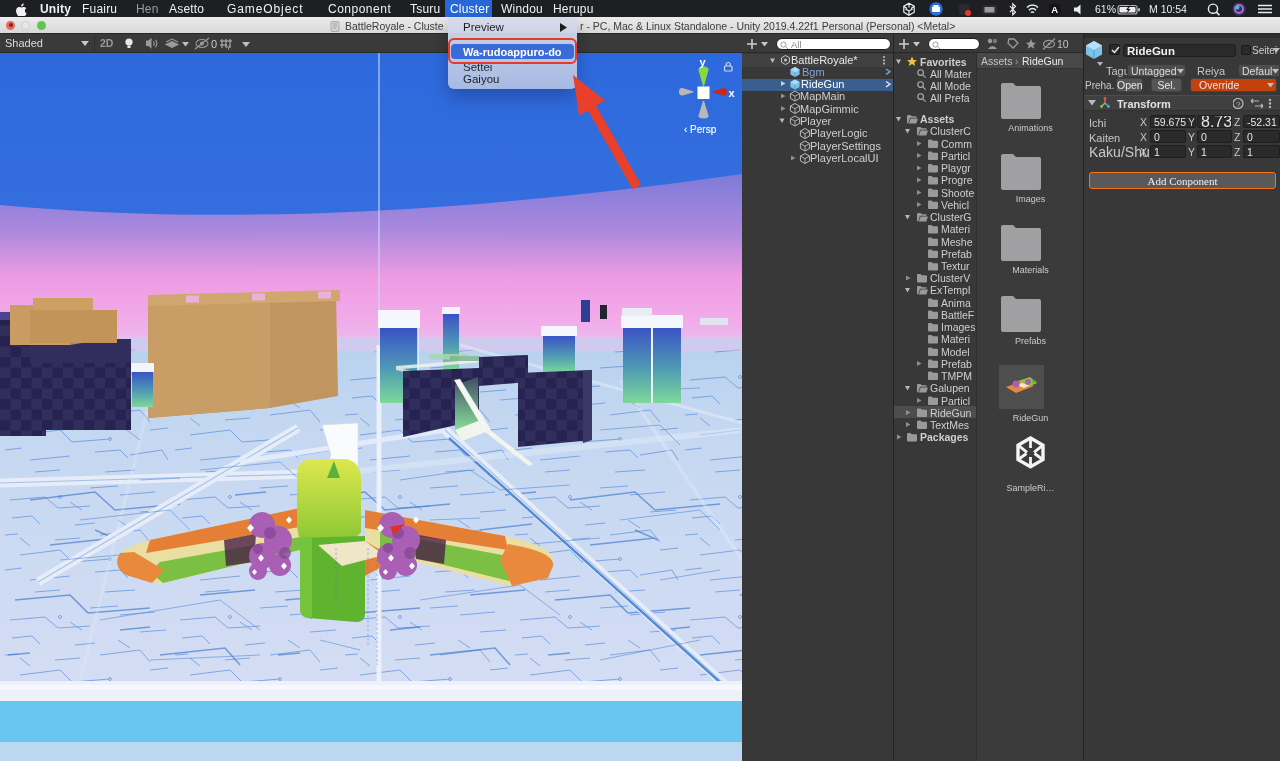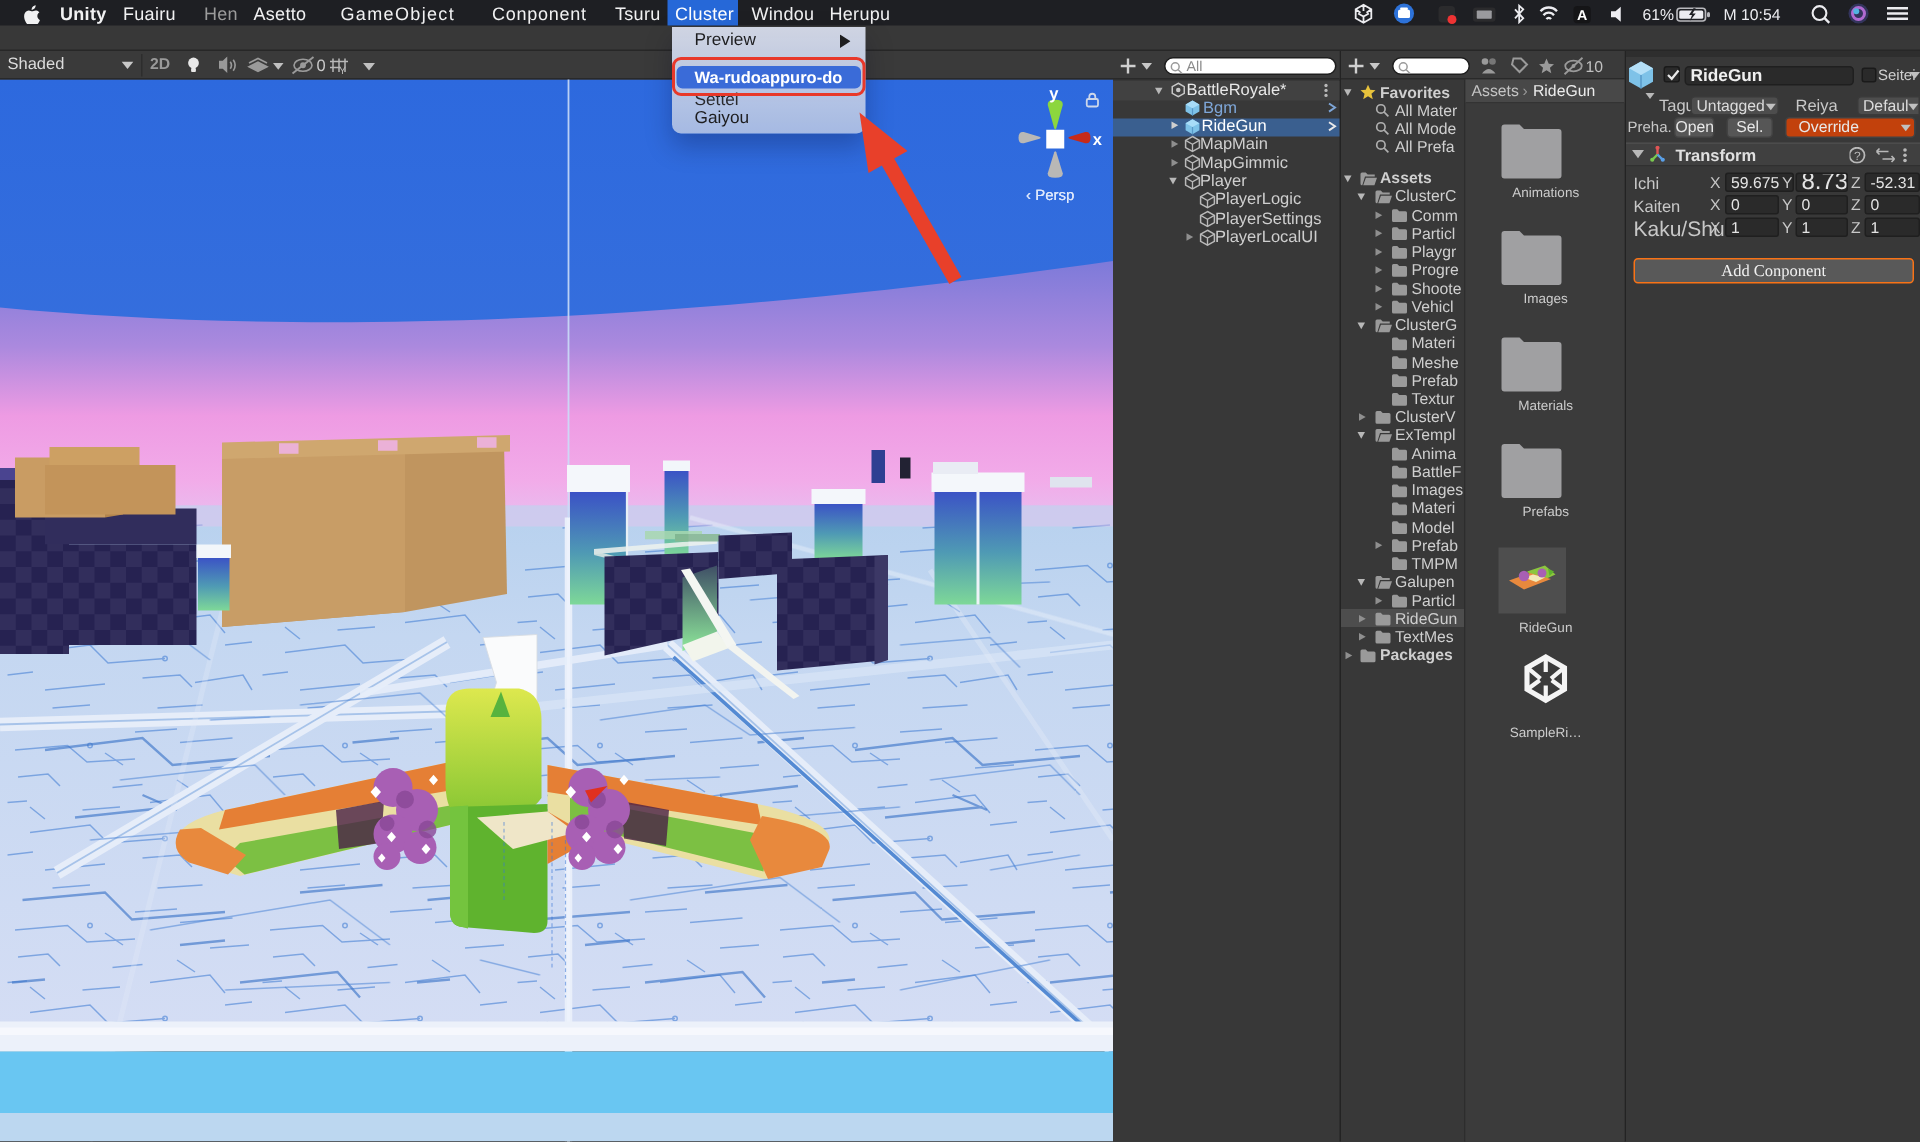--- a/index.html
+++ b/index.html
@@ -684,20 +684,32 @@
         <path d="M227 3.5 224 8 226 8 224.5 12 228.5 7 226.3 7 228.5 3.5Z" fill="#1e1f23" stroke="none"></path>
     <text x="247" y="11" fill="#ececf0" font-size="10.5" font-family="Liberation Sans" stroke="none">M 10:54</text>
     <circle cx="311" cy="6.7" r="4.6" stroke-width="1.4"></circle>
         <path d="M314.4 10.1 317.5 13.2" stroke-width="1.6"></path>
     <circle cx="337" cy="7" r="6.7" fill="#33345c" stroke="none"></circle>
         <circle cx="337" cy="7" r="4" fill="none" stroke="#b06ad0" stroke-width="2"></circle>
         <circle cx="335.5" cy="5.5" r="2" fill="#52b4e0" stroke="none"></circle>
     <path d="M356 3.5 370 3.5 M356 7 370 7 M356 10.5 370 10.5" stroke-width="1.6"></path>
   </svg>
 </div>
+<div class="abs" id="titlebar">
+  <div class="tl" style="left:6px;background:#ee6a5e;"></div>
+      <div class="abs" style="left:8.5px;top:6px;width:4px;height:4px;border-radius:50%;background:#7c241c;"></div>
+  <div class="tl" style="left:21px;background:#e9e7e6;border:0.5px solid #cfcdcc;"></div>
+  <div class="tl" style="left:36.5px;background:#61c64f;"></div>
+  <svg class="abs" style="left:330px;top:4px" width="10" height="11" viewBox="0 0 10 11">
+        <rect x="1" y="0.5" width="8" height="10" rx="1" fill="#d0d0d0" stroke="#9a9a9a" stroke-width="0.7"></rect>
+        <path d="M3 3h4M3 5h4M3 7h3" stroke="#9a9a9a" stroke-width="0.7"></path>
+      </svg>
+  <div class="abs" style="left:345px;top:3px;">BattleRoyale - Cluste</div>
+  <div class="abs" style="left:580px;top:3px;">r - PC, Mac &amp; Linux Standalone - Unity 2019.4.22f1 Personal (Personal) &lt;Metal&gt;</div>
+</div>
 <div class="abs" id="overlay" style="left:0;top:0;width:1280px;height:761px;pointer-events:none;z-index:60;">
 
   <div class="abs" style="left:448px;top:17.5px;width:129px;height:71px;background:linear-gradient(rgba(213,218,233,0.97),rgba(172,190,226,0.95));border-radius:0 0 6px 6px;box-shadow:0 8px 18px rgba(0,0,30,0.25);"></div>
   <div class="abs" style="left:463px;top:21px;font-size:11.5px;color:#1d1d1f;">Preview</div>
   <svg class="abs" style="left:560px;top:23px" width="7" height="9">
         <path d="M0 0 L7 4.5 L0 9Z" fill="#1d1d1f"></path>
       </svg>
   <div class="abs" style="left:451px;top:43.5px;width:123px;height:15px;background:#3a6bd8;border-radius:4px;"></div>
   <div class="abs" style="left:463px;top:45.5px;font-size:11px;font-weight:bold;color:#fff;">Wa-rudoappuro-do</div>
   <div class="abs" style="left:463px;top:61px;font-size:11.5px;color:#2a2a2e;">Settei</div>

